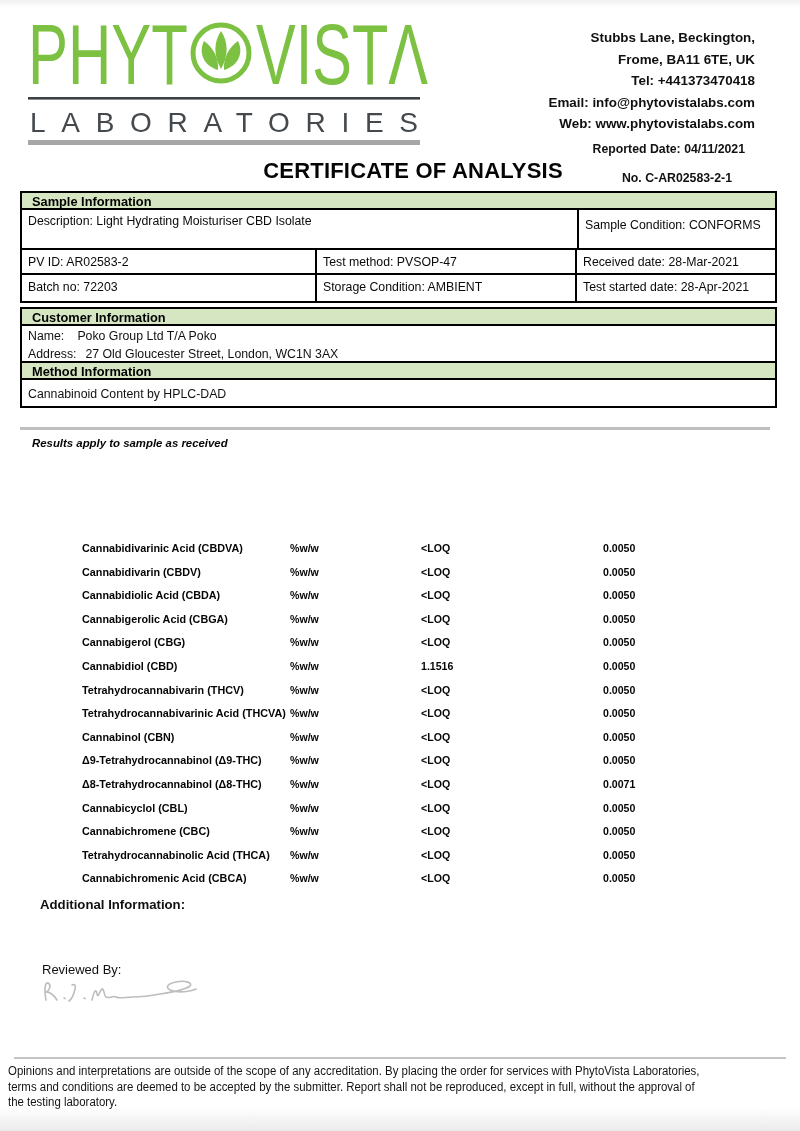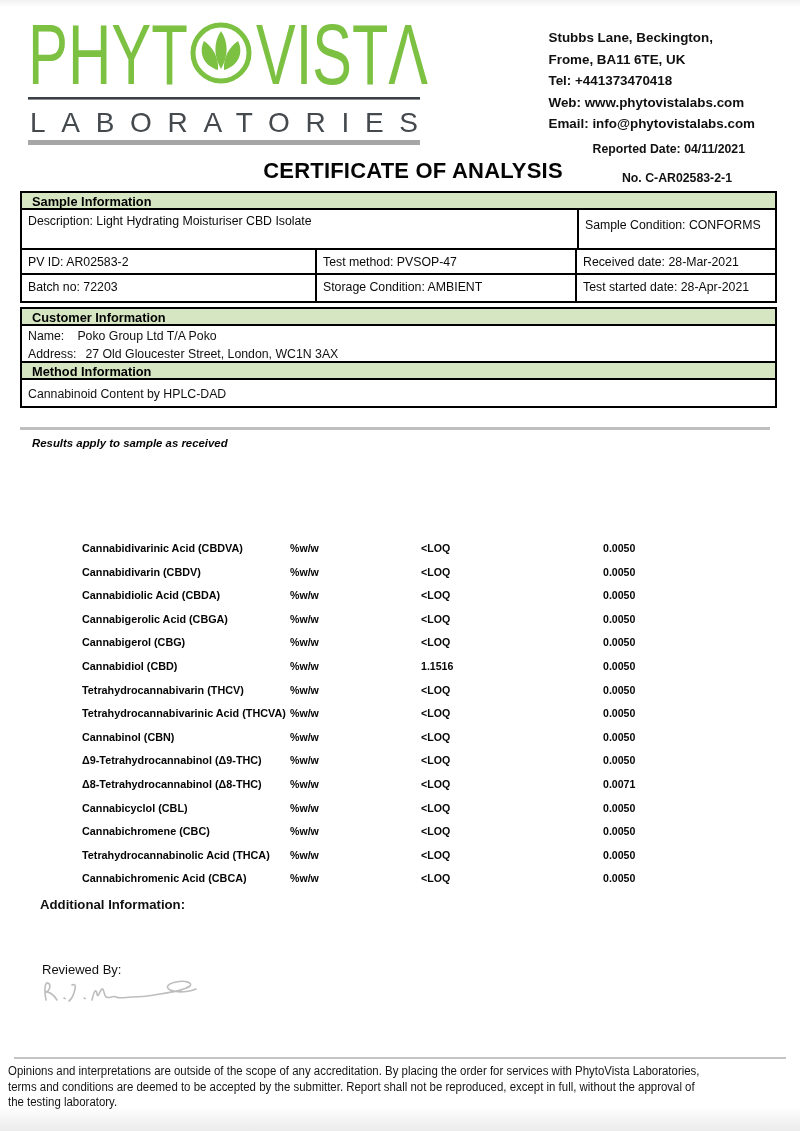--- a/index.html
+++ b/index.html
@@ -11,21 +11,21 @@
   }
   .page-top-fade { position:absolute; top:0; left:0; width:100%; height:7px;
     background:linear-gradient(#f0f0f0, #ffffff); }
   .page-bottom-fade { position:absolute; bottom:0; left:0; width:100%; height:24px;
     background:linear-gradient(rgba(255,255,255,0), #ebebeb); }
 
   
   .logo-svg { position:absolute; left:28px; top:20px; }
 
   
-  .contact { position:absolute; top:27px; right:45px; 
+  .contact { position:absolute; top:27px; right:45px; text-align:right;
     font-weight:bold; font-size:13.4px; line-height:21.6px; color:#101010; }
 
   
   .reported-date { position:absolute; top:142px; right:55px; font-weight:bold; font-size:12.3px; }
   .doc-title { position:absolute; top:158px; left:0; width:730px; text-align:center;
     font-weight:bold; font-size:22px; letter-spacing:0.2px; color:#050505;margin-left:48px; }
   .report-no { position:absolute; top:171px; right:68px; font-weight:bold; font-size:12.3px; }
 
   
   .info-block { position:absolute; left:20px; width:757px; }
@@ -102,22 +102,22 @@
     <text x="228" y="64" font-size="86" fill="#7cc142" textLength="172" lengthAdjust="spacingAndGlyphs" font-family="Liberation Sans, sans-serif">VISTΛ</text>
     <rect x="0" y="77" width="392" height="2.6" fill="#3b4046"></rect>
     <text x="2" y="112" font-size="28" fill="#44494e" textLength="388" lengthAdjust="spacing" font-family="Liberation Sans, sans-serif">LABORATORIES</text>
     <rect x="0" y="120" width="392" height="5" fill="#a6a6a6"></rect>
   </svg>
 
   <div class="contact">
     <div>Stubbs Lane, Beckington,</div>
     <div>Frome, BA11 6TE, UK</div>
     <div>Tel: +441373470418</div>
+    <div>Email: info@phytovistalabs.com</div>
     <div>Web: www.phytovistalabs.com</div>
-    <div>Email: info@phytovistalabs.com</div>
   </div>
 
   <div class="reported-date">Reported Date: 04/11/2021</div>
   <div class="doc-title">CERTIFICATE OF ANALYSIS</div>
   <div class="report-no">No. C-AR02583-2-1</div>
 
   <div class="info-block" style="top:191px;">
     <div class="band">Sample Information</div>
     <div class="tbl-row r1">
       <div class="cell c-desc">Description: Light Hydrating Moisturiser CBD Isolate</div>

